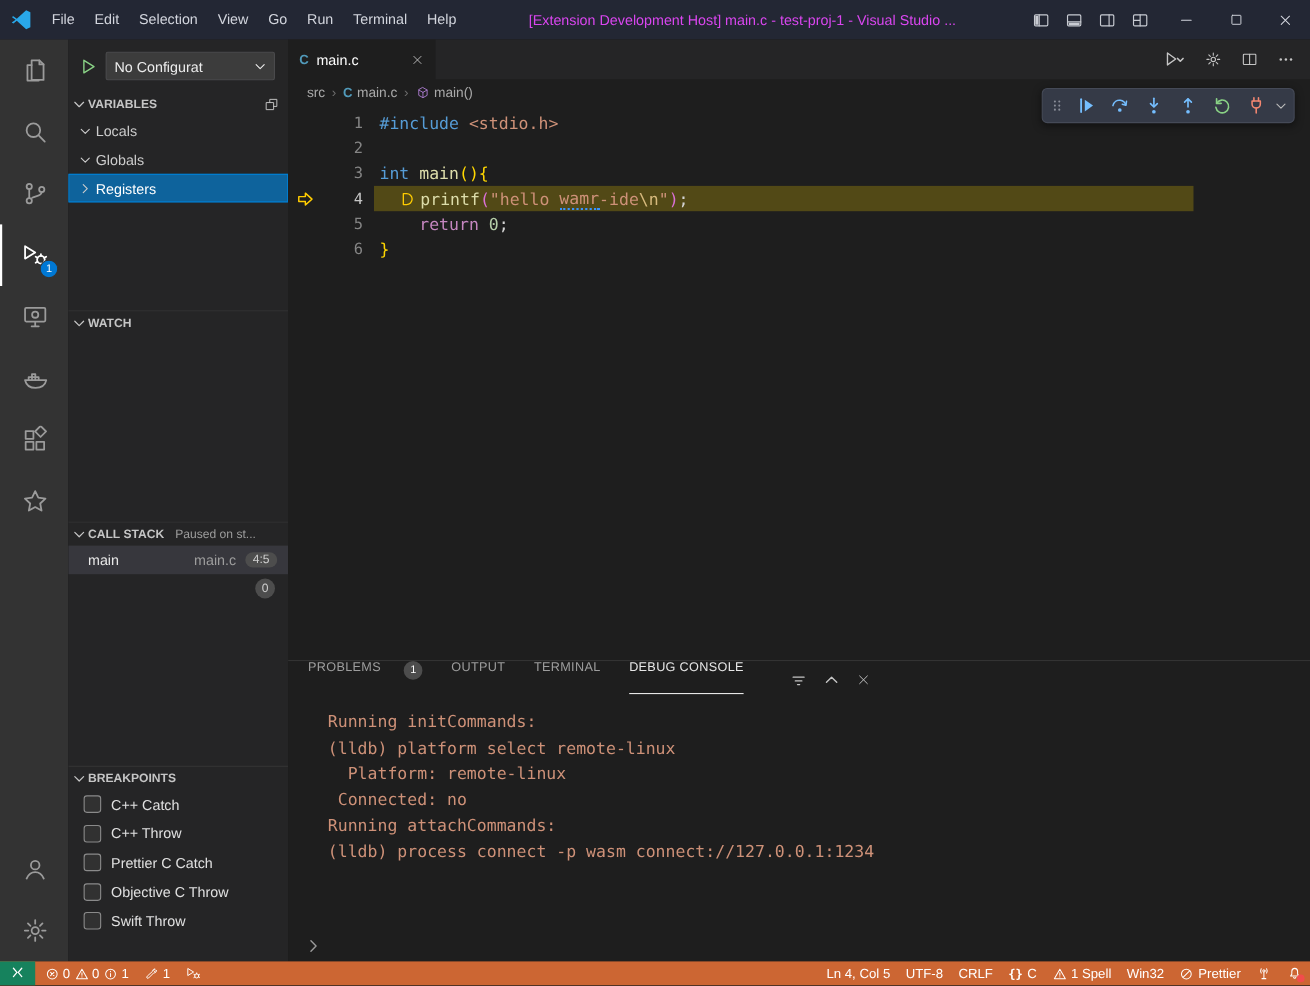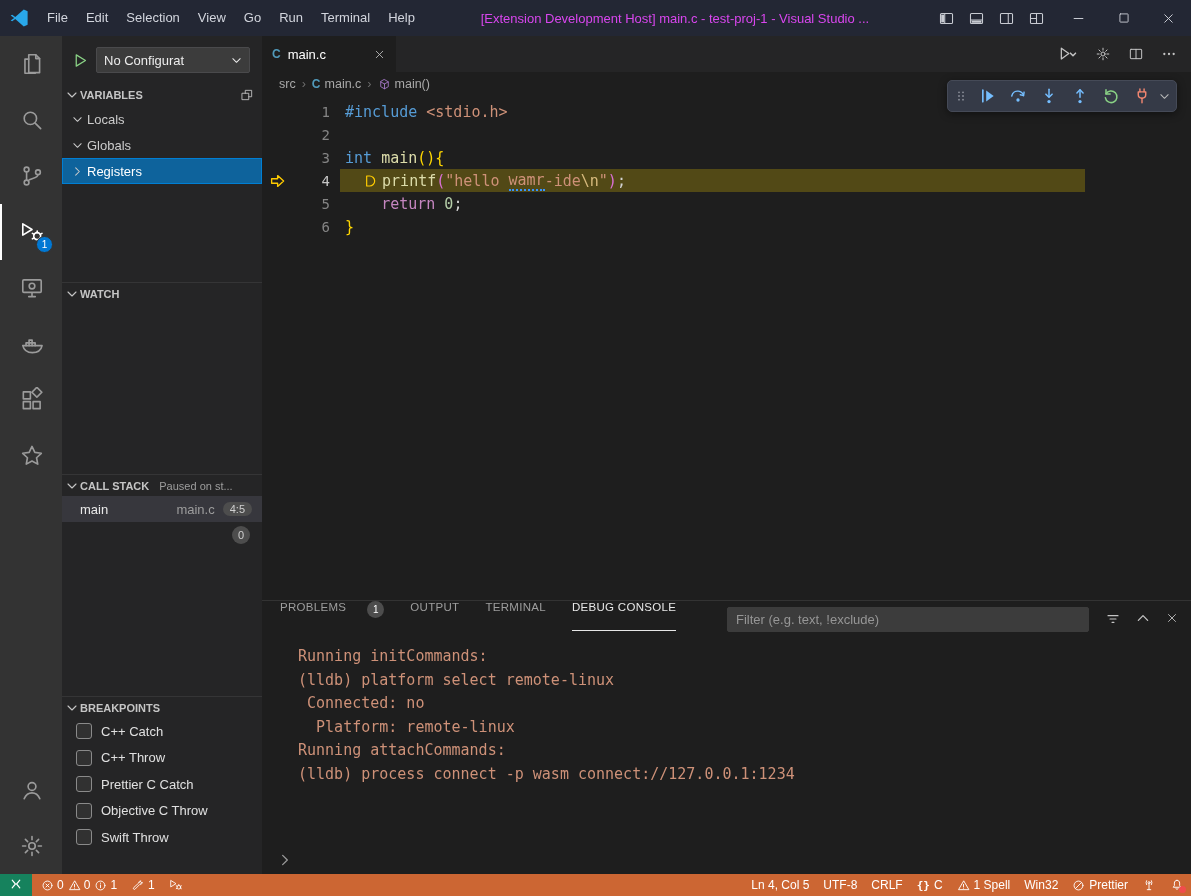--- a/index.html
+++ b/index.html
@@ -571,21 +571,20 @@
               <span class="panel-tab">
                 <span>OUTPUT</span>
               </span>
               <span class="panel-tab">
                 <span>TERMINAL</span>
               </span>
               <span class="panel-tab active">
                 <span>DEBUG CONSOLE</span>
               </span>
             </span>
-          <input class="panel-filter" placeholder="Filter (e.g. text, !exclude)" style="">
           <div class="panel-icons">
             <span>
                 <svg width="16" height="16" viewBox="0 0 24 24" fill="none" stroke="currentColor" stroke-width="1.5" stroke-linecap="round" stroke-linejoin="round">
                   <path d="M4.5 7h15M7.5 12h9M10.5 17h3" stroke-width="1.7"></path>
                 </svg>
               </span>
             <span>
                 <svg width="14" height="14" viewBox="0 0 24 24" fill="none" stroke="currentColor" stroke-width="1.5" stroke-linecap="round" stroke-linejoin="round">
                   <path d="M4 16l8-8 8 8" stroke-width="2.2"></path>
                 </svg>
@@ -598,22 +597,22 @@
           </div>
         </div>
         <div class="panel-body" id="console-body">
           <span class="console-prompt">
               <svg width="14" height="14" viewBox="0 0 24 24" fill="none" stroke="currentColor" stroke-width="1.5" stroke-linecap="round" stroke-linejoin="round">
                 <path d="M8 4l8 8-8 8" stroke-width="2.2"></path>
               </svg>
             </span>
         <div class="console-line" style="color: rgb(206, 145, 120);">Running initCommands:</div>
             <div class="console-line" style="color: rgb(206, 145, 120);">(lldb) platform select remote-linux</div>
+            <div class="console-line" style="color: rgb(206, 145, 120);">  Platform: remote-linux</div>
             <div class="console-line" style="color: rgb(206, 145, 120);"> Connected: no</div>
-            <div class="console-line" style="color: rgb(206, 145, 120);">  Platform: remote-linux</div>
             <div class="console-line" style="color: rgb(206, 145, 120);">Running attachCommands:</div>
             <div class="console-line" style="color: rgb(206, 145, 120);">(lldb) process connect -p wasm connect://127.0.0.1:1234</div>
           </div>
       </div>
     </div>
   </div>
 
   <div class="statusbar">
     <div class="sb-remote">
       <span class="ico"><svg width="14" height="14" viewBox="0 0 24 24" fill="none" stroke="currentColor" stroke-width="1.5" stroke-linecap="round" stroke-linejoin="round">

